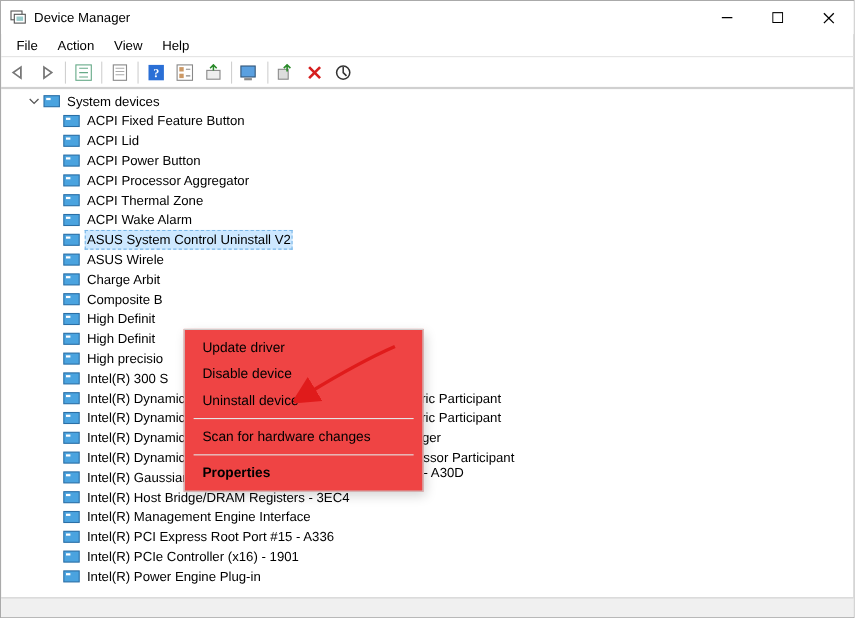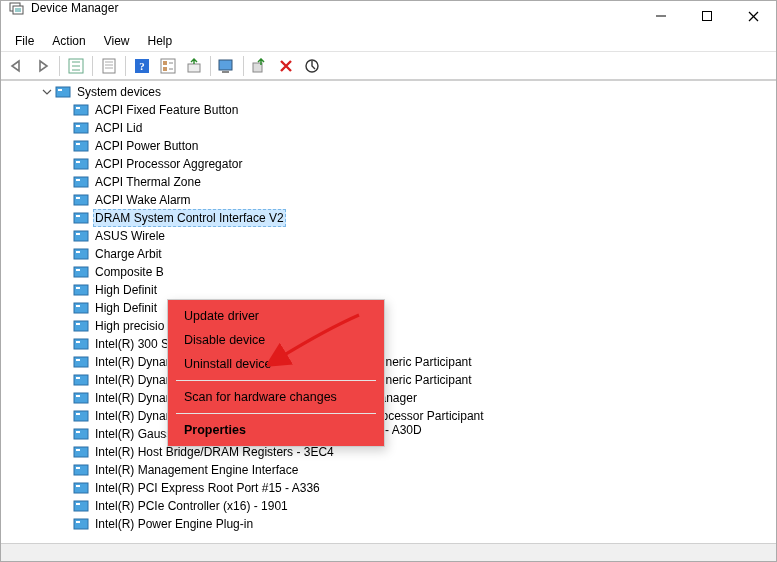--- a/index.html
+++ b/index.html
@@ -8,21 +8,21 @@
     font-family: "Segoe UI", Tahoma, sans-serif;
     font-size: 12px;
     background: #fff;
     color: #000;
     width: 777px; height: 562px;
     overflow: hidden;
     position: relative;
   }
   .window { width: 777px; height: 562px; border: 1px solid #aaa; position: relative; display: flex; flex-direction: column; }
   .titlebar {
-    height: 30px; display: flex; padding-left: 8px;
+    height: 30px; display: flex; align-items: center; padding-left: 8px;
     background: #fff;
   }
   .titlebar .title-icon { width: 16px; height: 16px; margin-right: 6px; }
   .titlebar .title-text { font-size: 12px; flex: 1; }
   .win-buttons { display: flex; }
   .win-btn { width: 46px; height: 30px; display: flex; align-items: center; justify-content: center; font-family: inherit; font-size: 14px; cursor: default; }
   .win-btn svg { display:block; }
   .menubar {
     height: 20px; display: flex; align-items: center; padding: 0 6px; gap: 2px;
     font-size: 12px;
@@ -41,21 +41,20 @@
   .tb-divider { width: 1px; height: 20px; background: #d0d0d0; margin: 0 2px; }
   .content {
     flex: 1; position: relative; border-top: 1px solid #d0d0d0;
     overflow: hidden;
   }
   .tree-scroll {
     position: absolute; inset: 0;
     padding: 2px 0 0 0;
     overflow-y: scroll;
     overflow-x: hidden;
-    margin-left: 16px;
   }
   .tree-root { padding-left: 24px; }
   .tree-node {
     display: flex; align-items: center; height: 18px; line-height: 18px;
     white-space: nowrap;
   }
   .tree-children { padding-left: 20px; }
   .tree-twisty {
     width: 12px; height: 12px; margin-right: 2px; display:inline-flex; align-items:center; justify-content:center;
   }
@@ -272,21 +271,21 @@
                   <rect x="3" y="5" width="4" height="2" fill="#fff"></rect>
                 </svg></span>
               <span class="tree-label">ACPI Wake Alarm</span>
             </div>
             <div class="tree-node">
               <span style="width: 12px; display: inline-block;"></span>
               <span class="tree-icon"><svg width="16" height="16">
                   <rect x="1" y="3" width="14" height="10" fill="#4aa3df" stroke="#2a6fa6"></rect>
                   <rect x="3" y="5" width="4" height="2" fill="#fff"></rect>
                 </svg></span>
-              <span class="tree-label selected">DRAM System Control Interface V2</span>
+              <span class="tree-label selected">ASUS System Control Uninstall V2</span>
             </div>
             <div class="tree-node">
               <span style="width: 12px; display: inline-block;"></span>
               <span class="tree-icon"><svg width="16" height="16">
                   <rect x="1" y="3" width="14" height="10" fill="#4aa3df" stroke="#2a6fa6"></rect>
                   <rect x="3" y="5" width="4" height="2" fill="#fff"></rect>
                 </svg></span>
               <span class="tree-label">ASUS Wirele</span>
             </div>
             <div class="tree-node">

